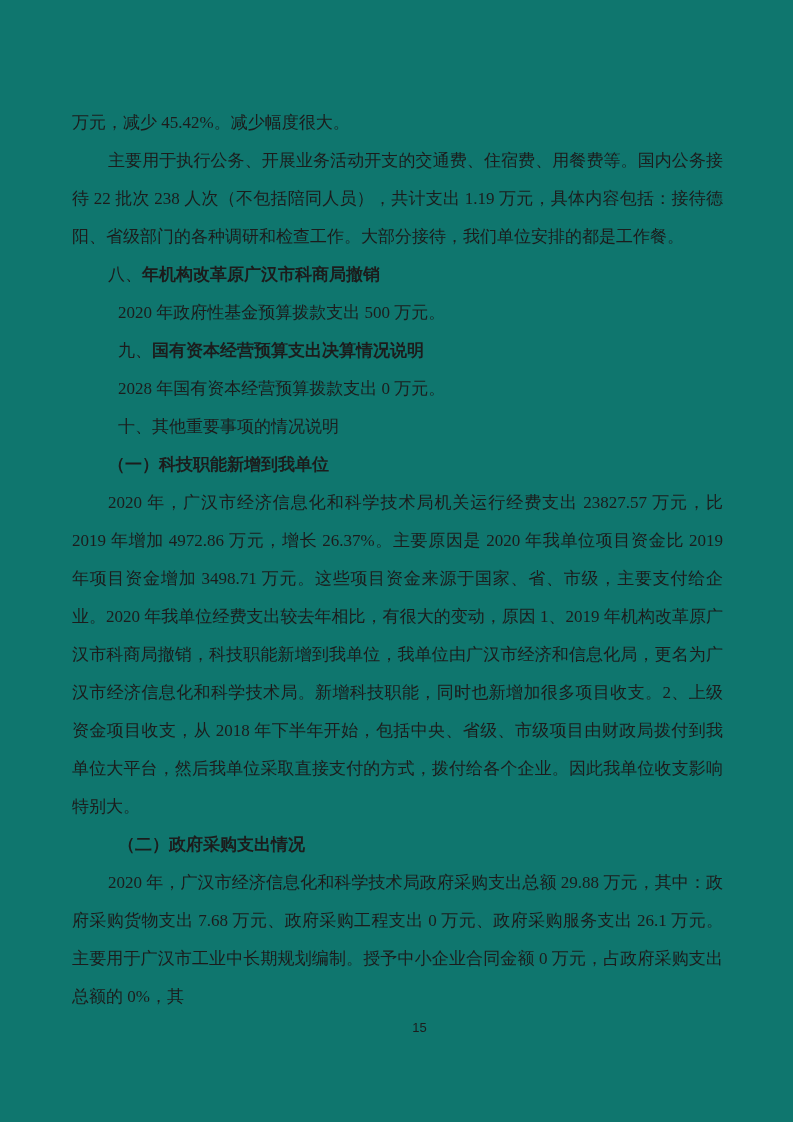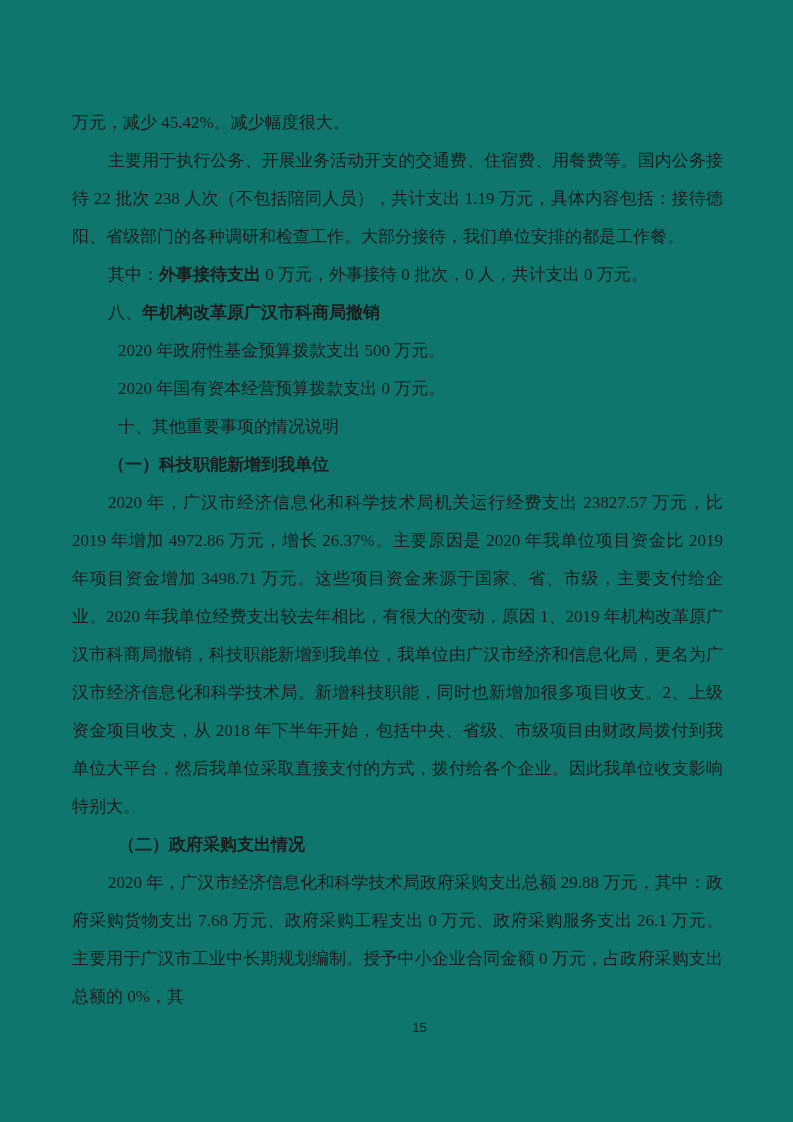--- a/index.html
+++ b/index.html
@@ -46,24 +46,24 @@
     margin-left: 23px;
   }
 </style>
 </head>
 <body>
 
 <div class="page">
   <div class="content">
       <p class="indent-none"><span>万元，减少 45.42%。减少幅度很大。</span></p>
       <p><span>主要用于执行公务、开展业务活动开支的交通费、住宿费、用餐费等。国内公务接待 22 批次 238 人次（不包括陪同人员），共计支出 1.19 万元，具体内容包括：接待德阳、省级部门的各种调研和检查工作。大部分接待，我们单位安排的都是工作餐。</span></p>
-      <p><span>其中：</span><span class="bold">外事接待支出</span><span> 0 万元，外事接待 0 批次，0 人，共计支出 0 万元。</span></p>
       <p><span>八、</span><span class="bold">年机构改革原广汉市科商局撤销</span></p>
       <p class="indent-lg"><span>2020 年政府性基金预算拨款支出 500 万元。</span></p>
-      <p class="indent-lg"><span>2020 年国有资本经营预算拨款支出 0 万元。</span></p>
+      <p class="indent-lg"><span>九、</span><span class="bold">国有资本经营预算支出决算情况说明</span></p>
+      <p class="indent-lg"><span>2028 年国有资本经营预算拨款支出 0 万元。</span></p>
       <p class="indent-lg"><span>十、其他重要事项的情况说明</span></p>
       <p><span class="bold">（一）科技职能新增到我单位</span></p>
       <p><span>2020 年，广汉市经济信息化和科学技术局机关运行经费支出 23827.57 万元，比 2019 年增加 4972.86 万元，增长 26.37%。主要原因是 2020 年我单位项目资金比 2019 年项目资金增加 3498.71 万元。这些项目资金来源于国家、省、市级，主要支付给企业。2020 年我单位经费支出较去年相比，有很大的变动，原因 1、2019 年机构改革原广汉市科商局撤销，科技职能新增到我单位，我单位由广汉市经济和信息化局，更名为广汉市经济信息化和科学技术局。新增科技职能，同时也新增加很多项目收支。2、上级资金项目收支，从 2018 年下半年开始，包括中央、省级、市级项目由财政局拨付到我单位大平台，然后我单位采取直接支付的方式，拨付给各个企业。因此我单位收支影响特别大。</span></p>
       <p class="indent-lg"><span class="bold">（二）政府采购支出情况</span></p>
       <p><span>2020 年，广汉市经济信息化和科学技术局政府采购支出总额 29.88 万元，其中：政府采购货物支出 7.68 万元、政府采购工程支出 0 万元、政府采购服务支出 26.1 万元。主要用于广汉市工业中长期规划编制。授予中小企业合同金额 0 万元，占政府采购支出总额的 0%，其</span></p>
     </div>
   <div class="footer">
     <span>15</span>
   </div>
 </div>

